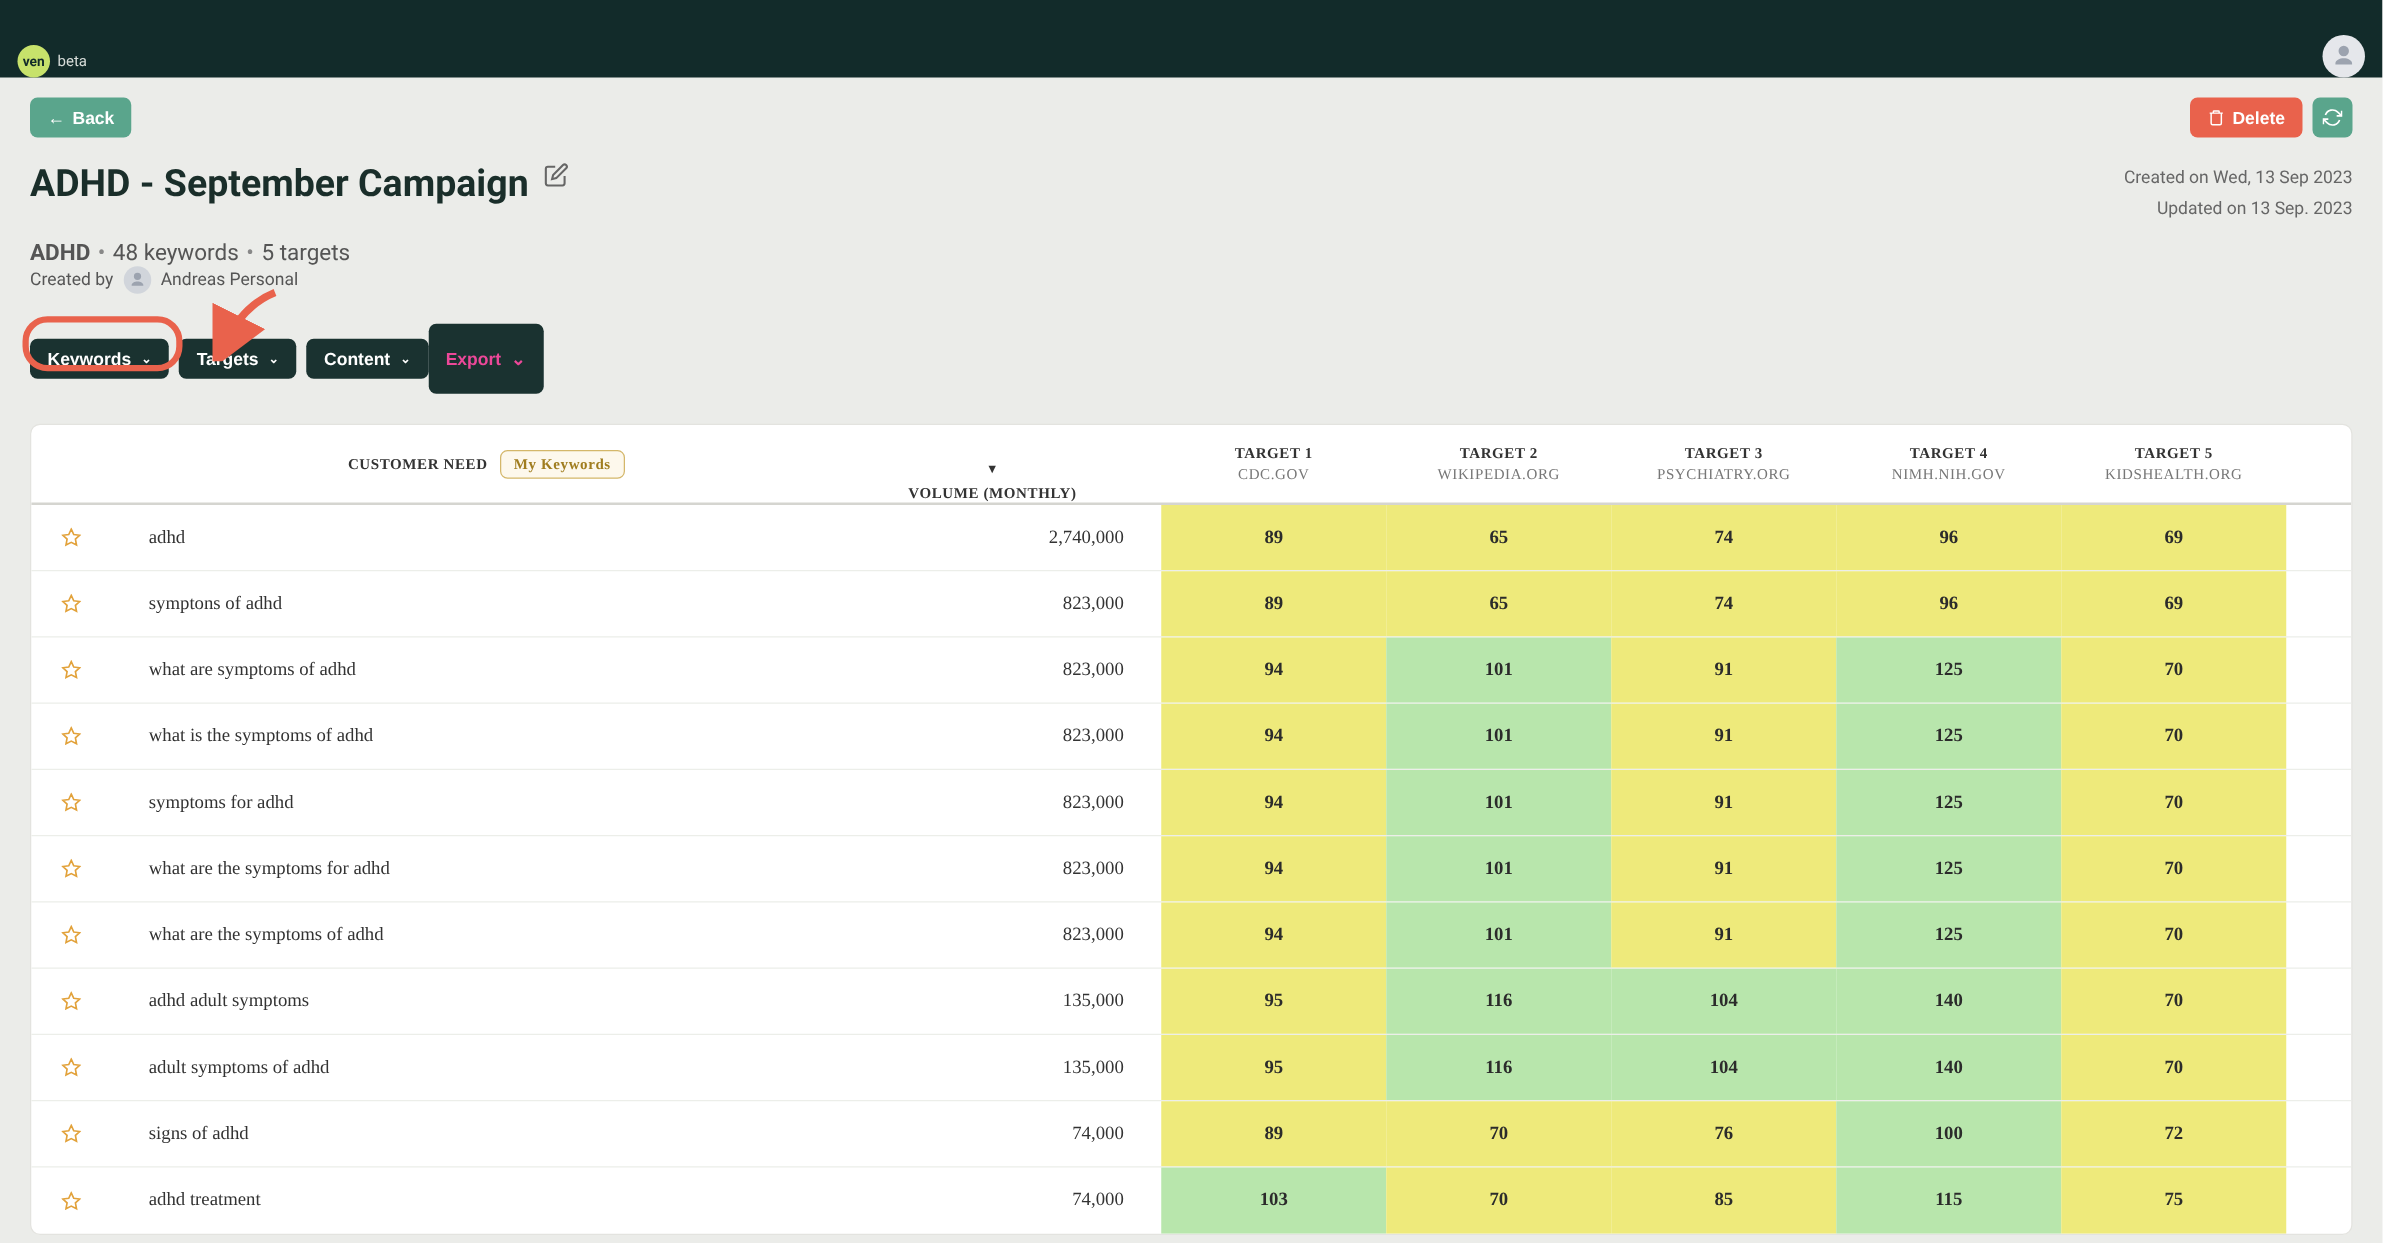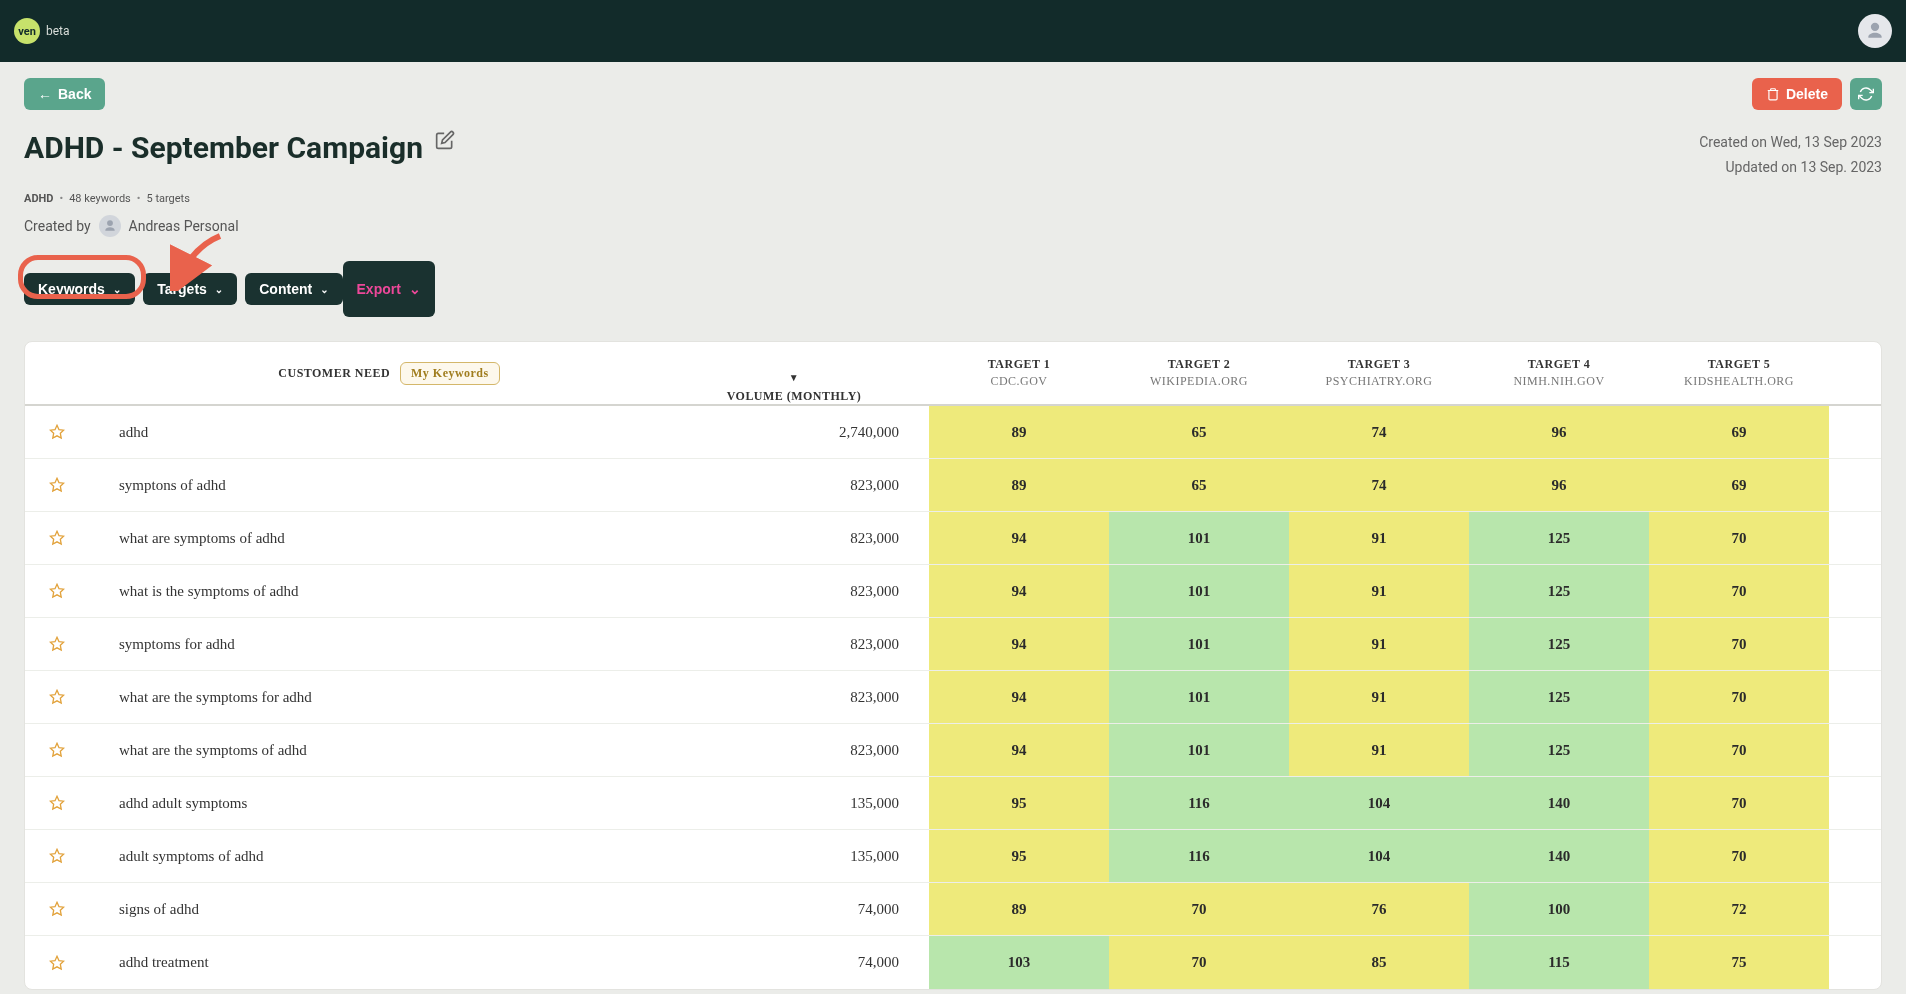--- a/index.html
+++ b/index.html
@@ -7,21 +7,21 @@
     font-family: -apple-system, BlinkMacSystemFont, "Segoe UI", Roboto, Helvetica, Arial, sans-serif;
     background: #ebece9;
     color: #1a2e2a;
     font-size: 14px;
     width: 1906px;
   }
   .topbar {
     background: #122b2a;
     height: 62px;
     display: flex;
-    align-items: center;
+    align-items: flex-end;
     padding: 0 14px;
     justify-content: space-between;
   }
   .logo-wrap { display: flex; align-items: center; gap: 6px; }
   .logo-circle {
     width: 26px; height: 26px; border-radius: 50%;
     background: #c7e26b;
     display: flex; align-items: center; justify-content: center;
     font-size: 11px; font-weight: 700; color: #122b2a;
   }
@@ -51,21 +51,21 @@
     background: #5aa58c; color: #fff; border: none; border-radius: 6px;
     width: 32px; height: 32px;
     display: flex; align-items: center; justify-content: center; cursor: pointer;
   }
   .refresh-btn svg { width: 16px; height: 16px; }
   .header-row { display: flex; justify-content: space-between; align-items: flex-start; margin-bottom: 12px; }
   .title-wrap { display: flex; align-items: flex-start; gap: 12px; }
   .page-title { font-size: 30px; font-weight: 700; }
   .edit-icon { width: 20px; height: 20px; color: #666; }
   .dates { text-align: right; color: #666; font-size: 14px; line-height: 1.8; }
-  .meta-line { color: #555; font-size: 11px; margin-bottom: 10px; }
+  .meta-line { color: #555; font-size: 18px; }
   .dot { margin: 0 6px; color: #888; }
   .created-by { display: flex; align-items: center; gap: 8px; color: #555; font-size: 14px; margin-bottom: 24px; }
   .created-by .mini-avatar {
     width: 22px; height: 22px; border-radius: 50%; background: #d1d5db;
     display: inline-flex; align-items: center; justify-content: center;
   }
   .created-by .mini-avatar svg { width: 14px; height: 14px; fill: #9ca3af; }
   .tabs-row { display: flex; justify-content: flex-start; align-items: center; margin-bottom: 24px; position: relative; }
   .tabs { display: flex; gap: 8px; }
   .tab-btn {

